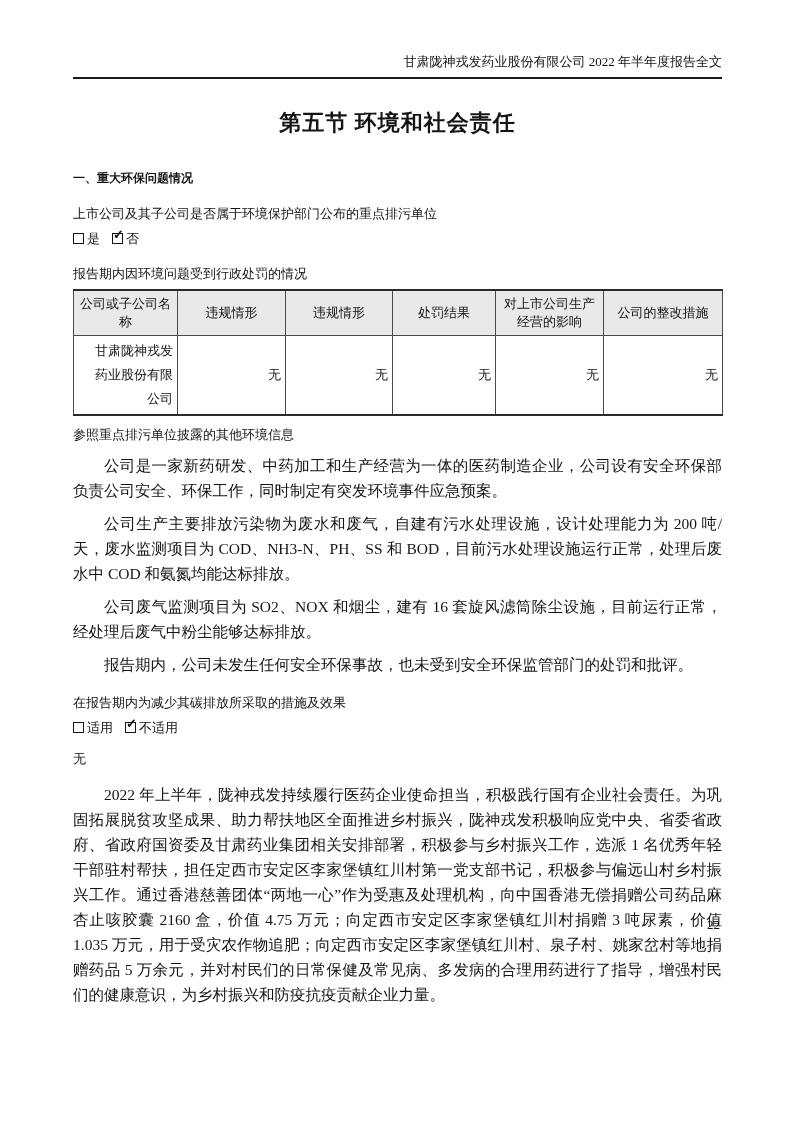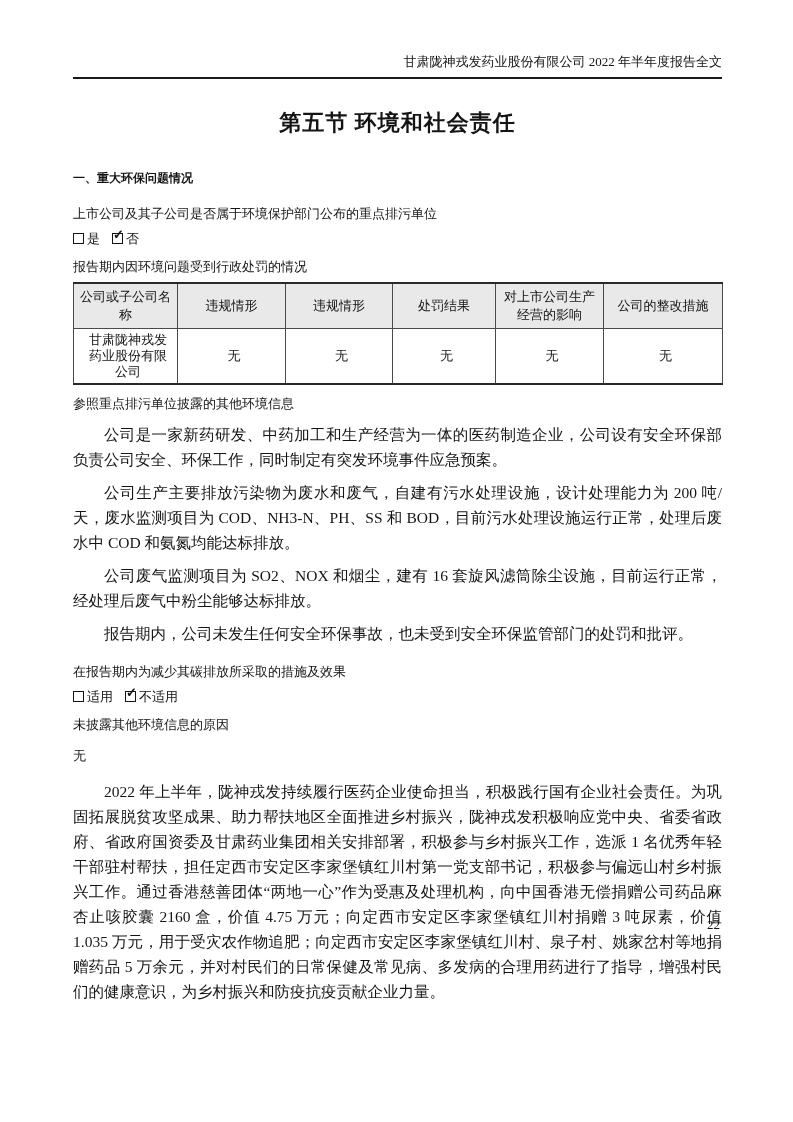--- a/index.html
+++ b/index.html
@@ -37,21 +37,21 @@
     font-weight: bold;
     line-height: 20px;
     margin: 32px 0 0 0;
   }
   .sec-heading.sec2 { margin-top: 26px; }
   .label {
     font-size: 13px;
     line-height: 19px;
     margin: 16px 0 0 0;
   }
-  .label.tight { margin-top: 9px; }
+  .label.tight { margin-top: 16px; }
   .label.after-table { margin-top: 9px; }
   .none-value { margin-top: 12px; }
   .opt-line {
     font-size: 13px;
     line-height: 19px;
     margin: 6px 0 0 0;
   }
   .cbx {
     display: inline-block;
     width: 11px; height: 11px;
@@ -85,23 +85,23 @@
   }
   table.penalty th {
     background: #e9e9e9;
     text-align: center;
     vertical-align: middle;
     line-height: 18px;
     padding: 4px 4px;
     height: 36px;
   }
   table.penalty td {
-    text-align: center;
+    text-align: right;
     vertical-align: middle;
-    line-height: 16px;
+    line-height: 24px;
     padding: 3px 4px 3px 9px;
     height: 30px;
   }
   .body-para {
     font-size: 15.5px;
     line-height: 25px;
     text-align: justify;
     text-indent: 2em;
     margin: 8px 0 0 0;
   }
@@ -171,21 +171,20 @@
   <p class="body-para">公司生产主要排放污染物为废水和废气，自建有污水处理设施，设计处理能力为 200 吨/天，废水监测项目为 COD、NH3-N、PH、SS 和 BOD，目前污水处理设施运行正常，处理后废水中 COD 和氨氮均能达标排放。</p>
   <p class="body-para">公司废气监测项目为 SO2、NOX 和烟尘，建有 16 套旋风滤筒除尘设施，目前运行正常，经处理后废气中粉尘能够达标排放。</p>
   <p class="body-para">报告期内，公司未发生任何安全环保事故，也未受到安全环保监管部门的处罚和批评。</p>
 
   <p class="label">在报告期内为减少其碳排放所采取的措施及效果</p>
 
   <div class="opt-line">
     <span class="cbx"></span><span class="opt-label">适用</span><span class="opt-gap"></span><span class="cbx"><span class="tick">✓</span></span><span class="opt-label">不适用</span>
   </div>
 
-  <p class="label tight">未披露其他环境信息的原因</p>
   <p class="label none-value">无</p>
 
 
   <p class="body-para" style="margin-top:14px">2022 年上半年，陇神戎发持续履行医药企业使命担当，积极践行国有企业社会责任。为巩固拓展脱贫攻坚成果、助力帮扶地区全面推进乡村振兴，陇神戎发积极响应党中央、省委省政府、省政府国资委及甘肃药业集团相关安排部署，积极参与乡村振兴工作，选派 1 名优秀年轻干部驻村帮扶，担任定西市安定区李家堡镇红川村第一党支部书记，积极参与偏远山村乡村振兴工作。通过香港慈善团体“两地一心”作为受惠及处理机构，向中国香港无偿捐赠公司药品麻杏止咳胶囊 2160 盒，价值 4.75 万元；向定西市安定区李家堡镇红川村捐赠 3 吨尿素，价值 1.035 万元，用于受灾农作物追肥；向定西市安定区李家堡镇红川村、泉子村、姚家岔村等地捐赠药品 5 万余元，并对村民们的日常保健及常见病、多发病的合理用药进行了指导，增强村民们的健康意识，为乡村振兴和防疫抗疫贡献企业力量。</p>
 
   <div class="page-number">22</div>
 
 </div>
 
 </body></html>

